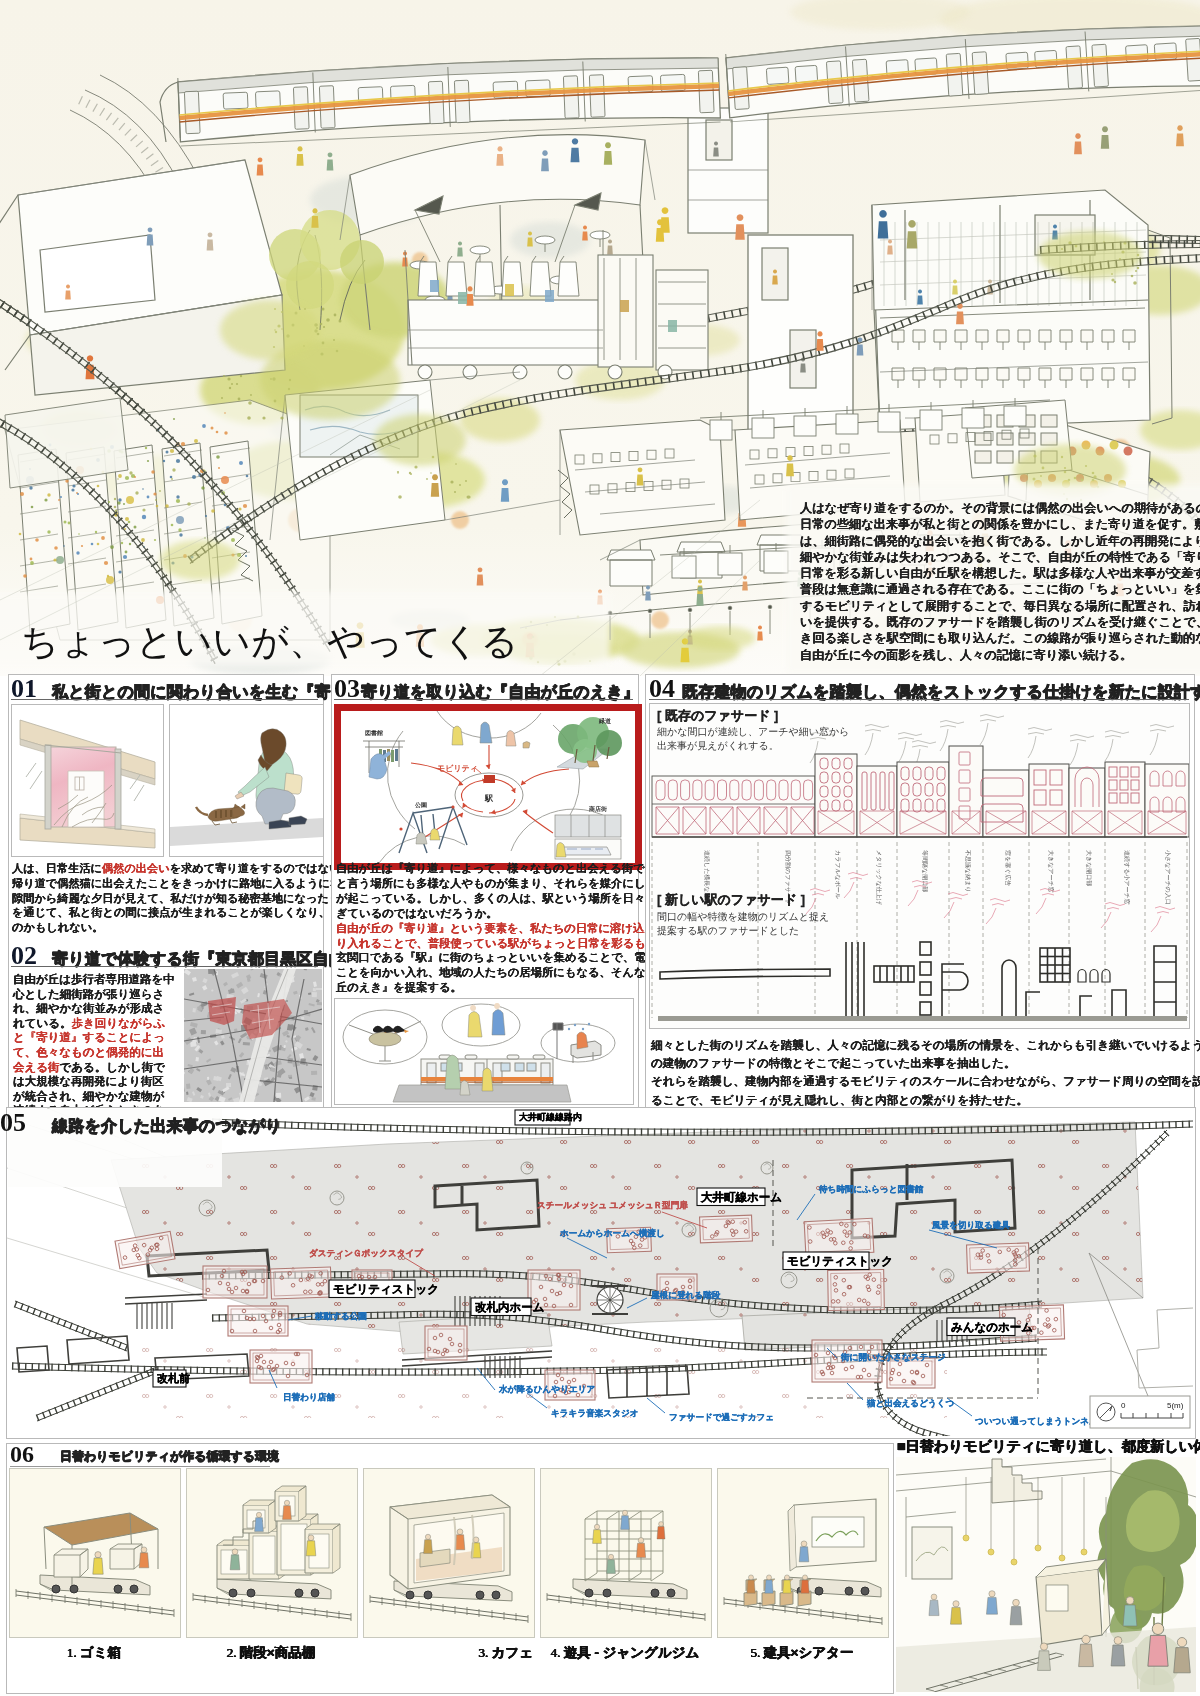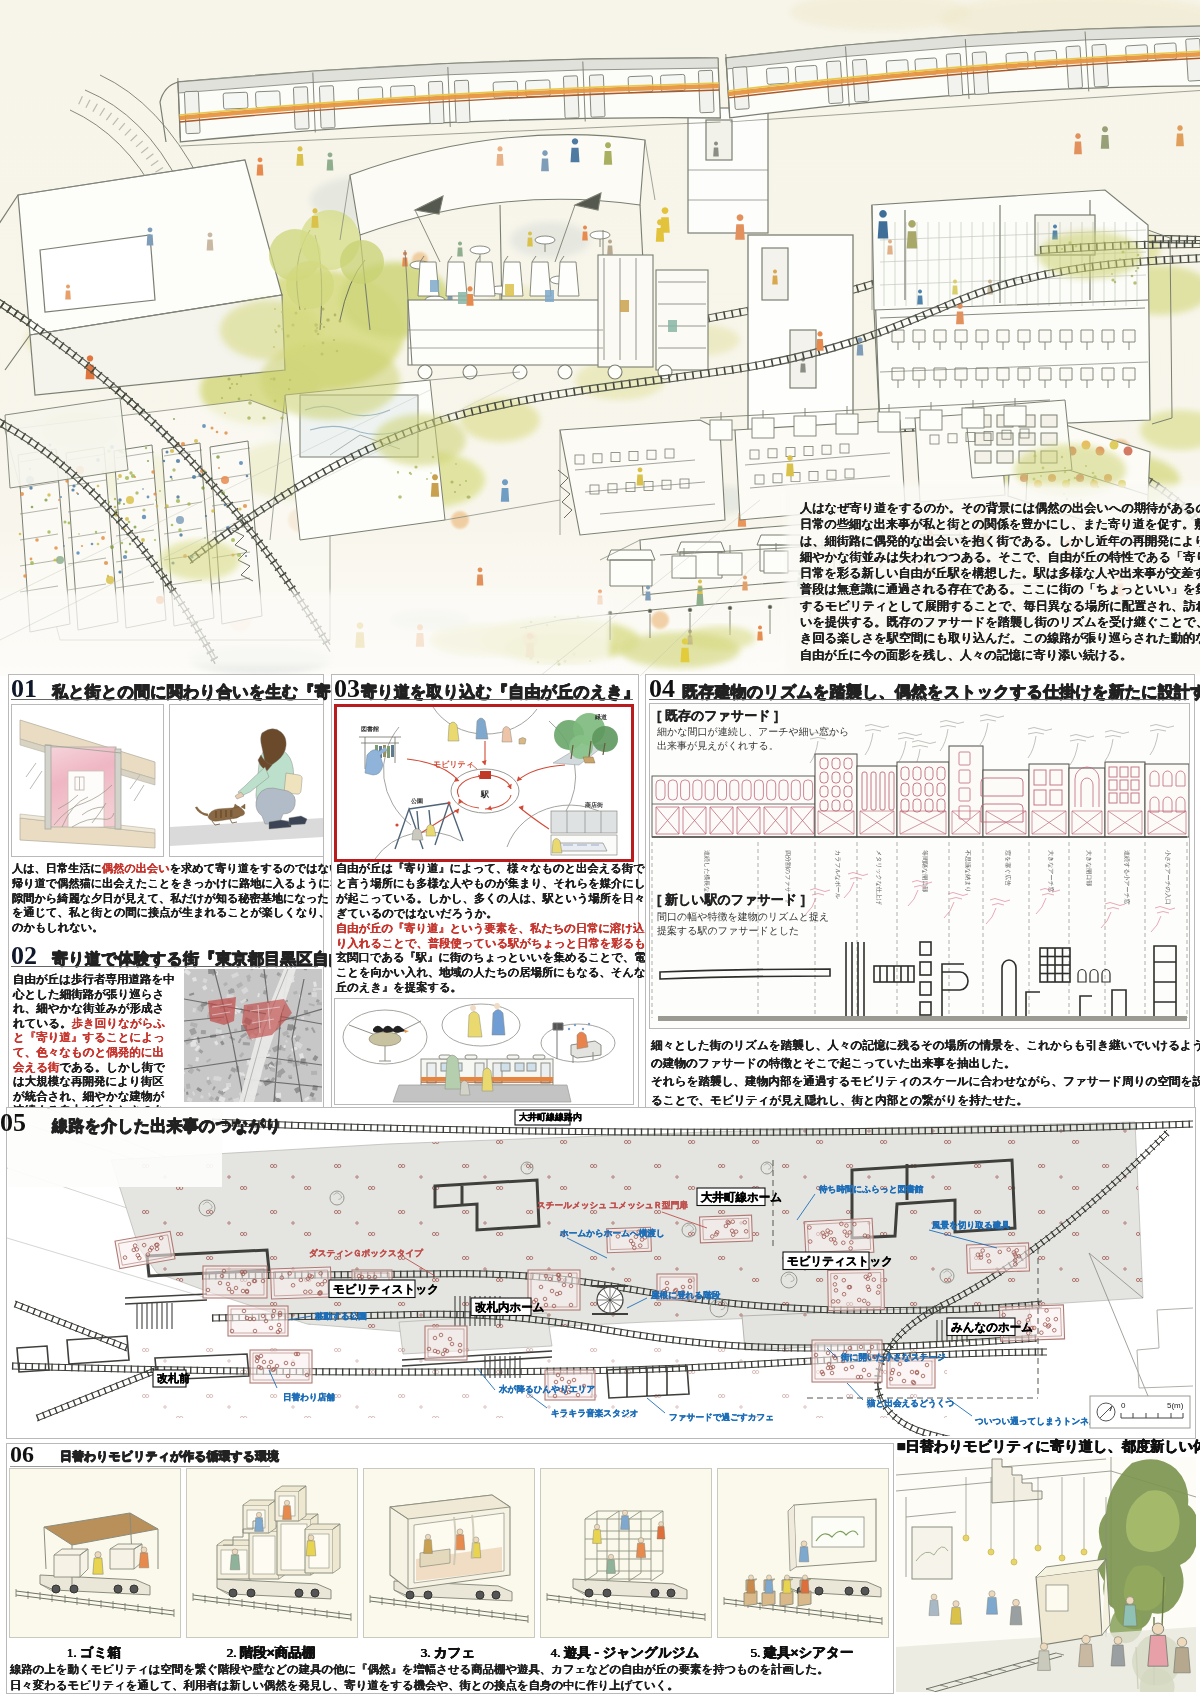--- a/index.html
+++ b/index.html
@@ -832,20 +832,21 @@
         <use href="#pp" x="640" y="480" fill="#d9c14a" transform="scale(1.2)" transform-origin="640 480"></use>
         <use href="#pp" x="700" y="600" fill="#8fae8e" transform="scale(1.3)" transform-origin="700 600"></use>
         <use href="#pp" x="480" y="580" fill="#e2905c" transform="scale(1.2)" transform-origin="480 580"></use>
         <rect x="-20" y="592" width="630" height="74" fill="#fcfbf7" opacity="0.75" filter="url(#bl)"></rect>
         <rect x="786" y="484" width="430" height="190" fill="#fbfaf5" opacity="0.85" filter="url(#bl)"></rect>
         <g stroke="#b9bcae" stroke-width="0.6" opacity="0.6">
           <path d="M0,640 L520,380 M0,600 L430,390 M640,676 L760,560 M540,676 L760,500"></path>
         </g>
       </svg></div>
 
+  <div class="abs" style="left:21px;top:617px;font-size:37px;letter-spacing:0.5px;color:#111">ちょっといいが、やってくる</div>
 
   <div class="abs th" style="left:800px;top:500px;width:420px;font-size:12.2px;line-height:16.3px;color:#222;white-space:nowrap">人はなぜ寄り道をするのか。その背景には偶然の出会いへの期待があるのではないだろうか。<br>日常の些細な出来事が私と街との関係を豊かにし、また寄り道を促す。敷地である自由が丘<br>は、細街路に偶発的な出会いを抱く街である。しかし近年の再開発により街区が統合され、<br>細やかな街並みは失われつつある。そこで、自由が丘の特性である「寄り道」を駅に取り込み、<br>日常を彩る新しい自由が丘駅を構想した。駅は多様な人や出来事が交差する場でありながら、<br>普段は無意識に通過される存在である。ここに街の「ちょっといい」を集め、線路上を移動<br>するモビリティとして展開することで、毎日異なる場所に配置され、訪れる人に新鮮な出会<br>いを提供する。既存のファサードを踏襲し街のリズムを受け継ぐことで、自由が丘らしい歩<br>き回る楽しさを駅空間にも取り込んだ。この線路が張り巡らされた動的な駅は、変わりゆく<br>自由が丘に今の面影を残し、人々の記憶に寄り添い続ける。</div>
 
   <div class="colbox" style="left:8px;top:674px;width:314px;height:432px"></div>
 
   <div class="abs num" style="left:11px;top:674px;font-size:26px;color:#0f172a">01</div>
   <div class="hd" style="left:52px;top:681px">私と街との間に関わり合いを生む『寄り道』</div>
   <div class="hline" style="left:11px;top:699px;width:307px"></div>
 
   <div class="abs" style="left:11px;top:704px;width:151px;height:151px;border:1px solid #b9b9b9;overflow:hidden" id="winillu"><svg width="151" height="151" viewBox="0 0 151 151" xmlns="http://www.w3.org/2000/svg">
@@ -1134,21 +1135,21 @@
           <path d="M28,38 L48,35 M28,46 L46,43 M66,42 L96,38 M68,54 L90,50 M74,36 L76,64 M84,34 L86,60"></path>
         </g>
       </svg></div>
 
   <div class="colbox" style="left:331px;top:674px;width:306px;height:432px"></div>
 
   <div class="abs num" style="left:334px;top:674px;font-size:26px;color:#111">03</div>
   <div class="hd" style="left:361px;top:681px">寄り道を取り込む『自由が丘のえき』</div>
   <div class="hline" style="left:334px;top:699px;width:299px"></div>
 
-  <div class="abs" style="left:334px;top:704px;width:294px;height:152px;border:3px solid #b91c1c;overflow:hidden" id="diag03"><svg width="294" height="152" viewBox="0 0 294 152" xmlns="http://www.w3.org/2000/svg">
+  <div class="abs" style="left:334px;top:704px;width:294px;height:152px;border:7px solid #b91c1c;overflow:hidden" id="diag03"><svg width="294" height="152" viewBox="0 0 294 152" xmlns="http://www.w3.org/2000/svg">
         <rect width="294" height="152" fill="#ffffff"></rect>
         <g fill="none" stroke="#9a9a94" stroke-width="0.9">
           <path d="M96,0 a60,52 0 0 0 104,2"></path>
           <path d="M62,20 a78,72 0 0 0 12,98"></path>
           <path d="M212,14 a80,74 0 0 1 16,92"></path>
           <path d="M38,152 a62,58 0 0 1 86,-18"></path>
           <path d="M170,140 a66,60 0 0 1 110,-24"></path>
         </g>
         <ellipse cx="148" cy="84" rx="34" ry="22" fill="none" stroke="#8f8f89" stroke-width="0.9"></ellipse>
         <g fill="none" stroke="#d24a35" stroke-width="1.1">
@@ -2314,25 +2315,24 @@
         </g>
         <path d="M80,124 l13,-2 l0,13 l-13,2 z M82,122 l0,-11 l11,-1" fill="#d9b98a" stroke="#8a8d7e" stroke-width="0.9"></path>
         <g transform="translate(87,120) scale(1.05)" stroke="#7a7d72" stroke-width="0.4">
           <circle cx="0" cy="-11" r="2.4" fill="#eed9bd"></circle>
           <path d="M-3,-8.5 L3,-8.5 L4,4 L-4,4 Z" fill="#dd6f3c"></path>
         </g>
       </svg></div>
 
   <div class="abs th" style="left:9px;top:1644px;width:170px;text-align:center;font-size:13.5px;font-weight:700;color:#111"><span class="num" style="font-weight:400;font-size:13px">1. </span>ゴミ箱</div>
   <div class="abs th" style="left:186px;top:1644px;width:170px;text-align:center;font-size:13.5px;font-weight:700;color:#111"><span class="num" style="font-weight:400;font-size:13px">2. </span>階段×商品棚</div>
-  <div class="abs th" style="left:363px;top:1644px;width:170px;text-align:center;font-size:13.5px;font-weight:700;color:#111"><span class="num" style="font-weight:400;font-size:13px">3. </span>カフェ</div>
+  <div class="abs th" style="left:363px;top:1644px;width:170px;text-align:right;font-size:13.5px;font-weight:700;color:#111"><span class="num" style="font-weight:400;font-size:13px">3. </span>カフェ</div>
   <div class="abs th" style="left:540px;top:1644px;width:170px;text-align:center;font-size:13.5px;font-weight:700;color:#111"><span class="num" style="font-weight:400;font-size:13px">4. </span>遊具 - ジャングルジム</div>
   <div class="abs th" style="left:717px;top:1644px;width:170px;text-align:center;font-size:13.5px;font-weight:700;color:#111"><span class="num" style="font-weight:400;font-size:13px">5. </span>建具×シアター</div>
 
-  <div class="abs th" style="left:10px;top:1662px;width:880px;font-size:11.4px;line-height:15.6px;white-space:nowrap">線路の上を動くモビリティは空間を繋ぐ階段や壁などの建具の他に『偶然』を増幅させる商品棚や遊具、カフェなどの自由が丘の要素を持つものを計画した。<br>日々変わるモビリティを通して、利用者は新しい偶然を発見し、寄り道をする機会や、街との接点を自身の中に作り上げていく。</div>
 
   <div class="abs th" style="left:897px;top:1437px;font-size:14.2px;font-weight:700;color:#111;white-space:nowrap">■日替わりモビリティに寄り道し、都度新しい体験をする</div>
 
   <div class="abs" style="left:896px;top:1457px;width:300px;height:235px;overflow:hidden" id="illuBR"><svg width="300" height="235" viewBox="0 0 300 235" xmlns="http://www.w3.org/2000/svg">
         <rect width="300" height="235" fill="#fdfcf7"></rect>
         <g stroke="#8a8d80" stroke-width="0.8" fill="none">
           <path d="M0,18 L210,2 M0,34 L215,14 M215,0 L215,150 M215,14 L300,40"></path>
           <path d="M10,40 L10,120 M10,60 L60,55"></path>
         </g>
         <g stroke="#7d8073" stroke-width="0.9" fill="#f2efe2">

